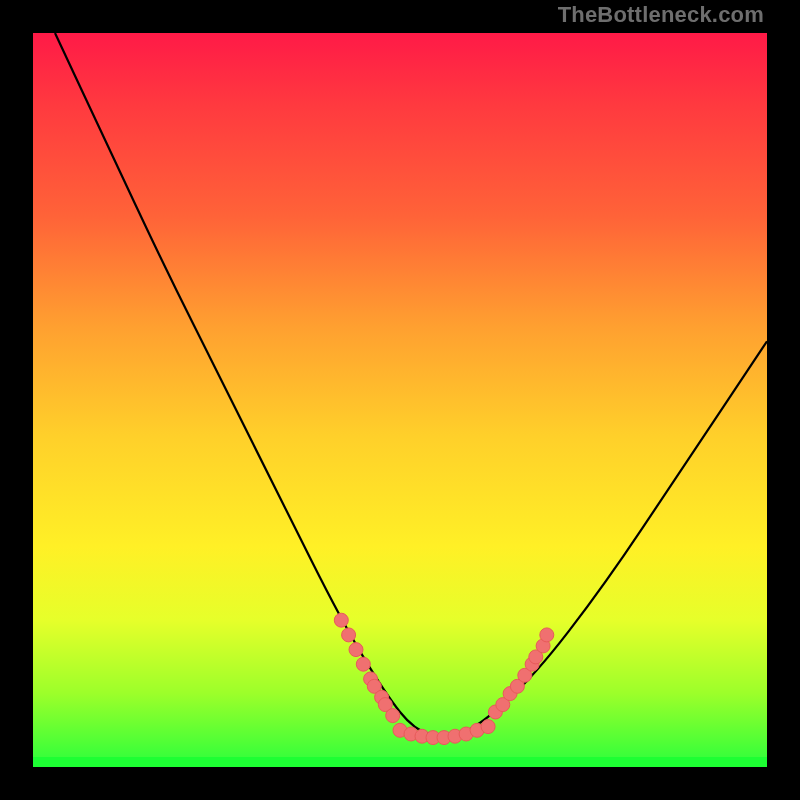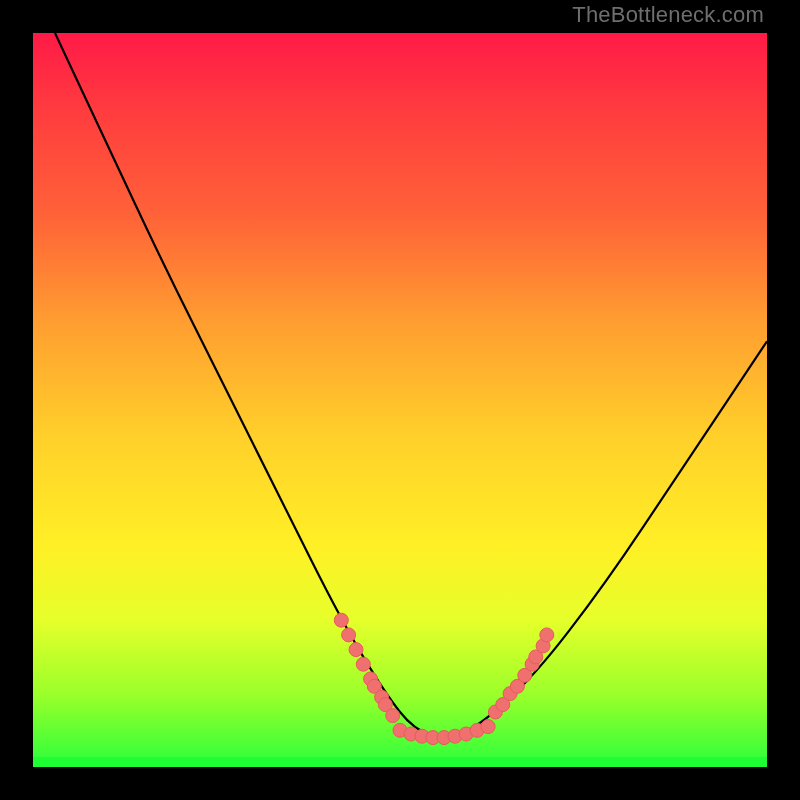--- a/index.html
+++ b/index.html
@@ -37,21 +37,21 @@
       #2aff3c 100%
     );
     overflow: hidden;
   }
   .watermark {
     position: absolute;
     top: 2px;
     right: 36px;
     color: #6e6e6e;
     font-size: 22px;
-    font-weight: 400;
+    font-weight: 700;
     letter-spacing: 0.2px;
   }
   svg.curve {
     position: absolute;
     left: 0;
     top: 0;
     width: 734px;
     height: 734px;
   }
   .curve path {

